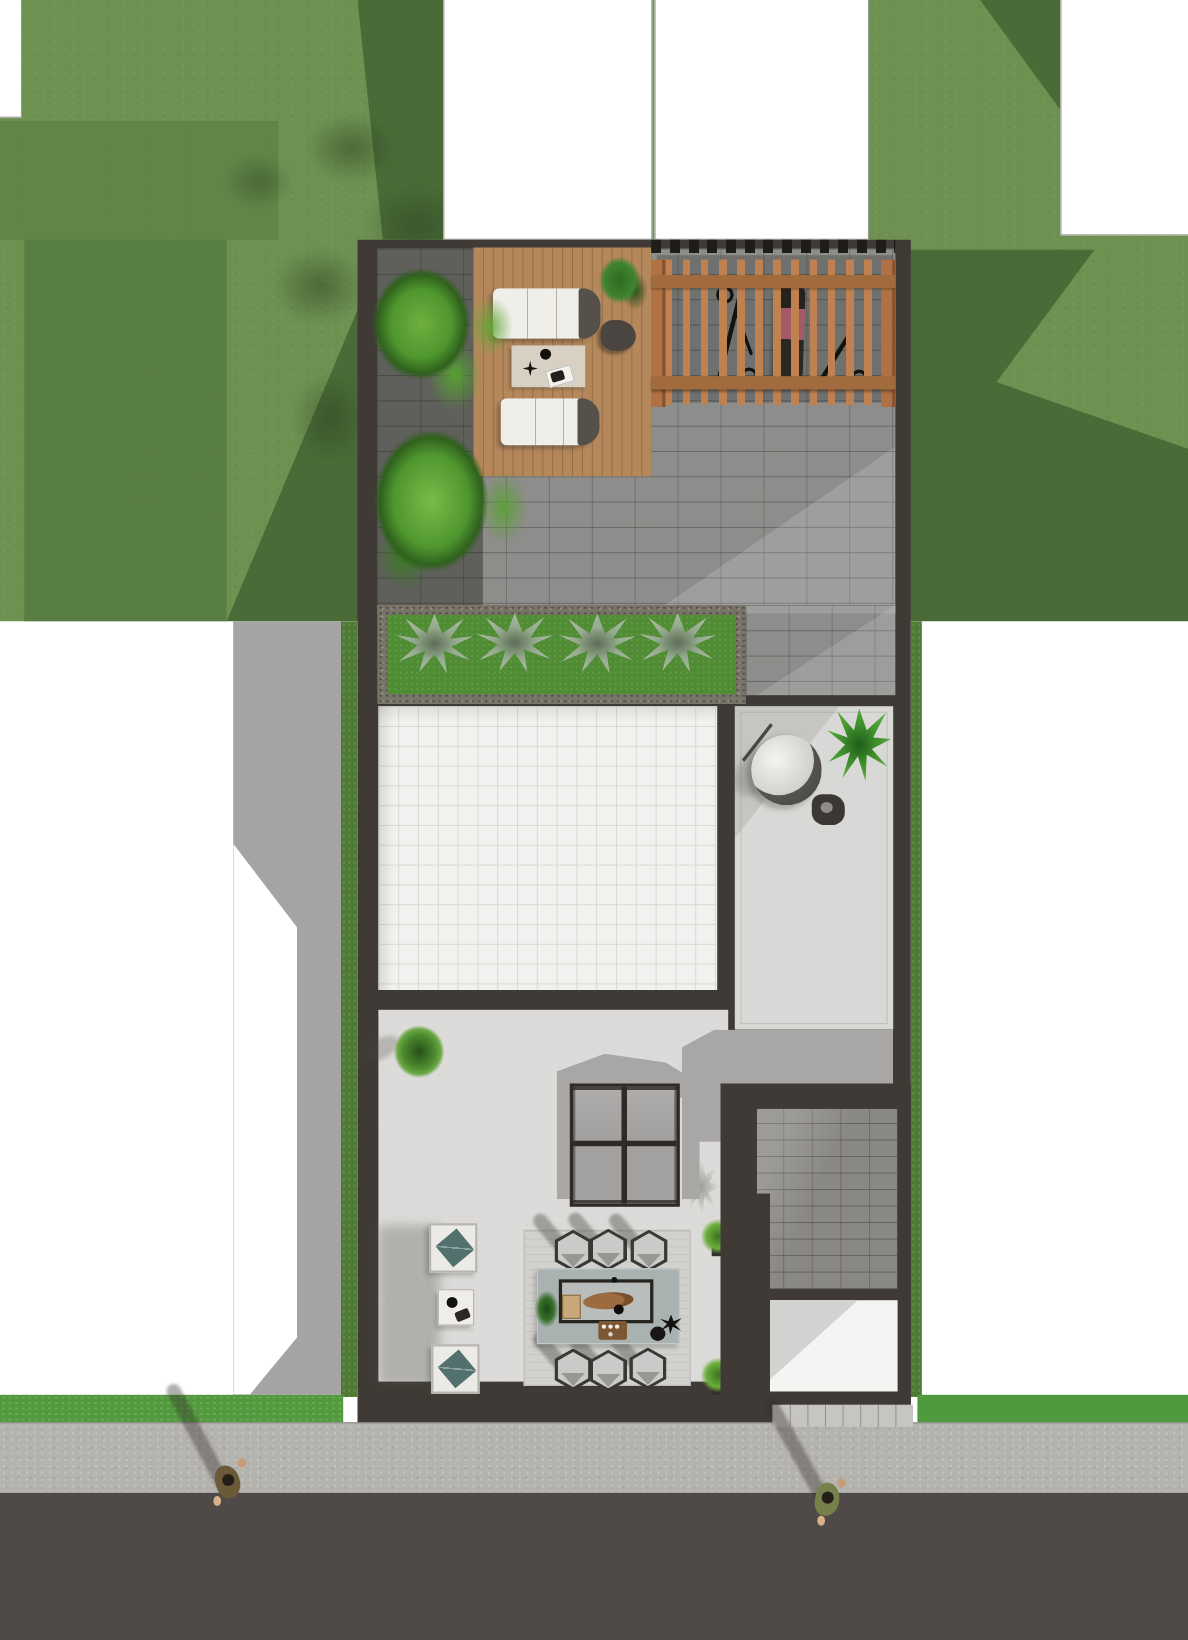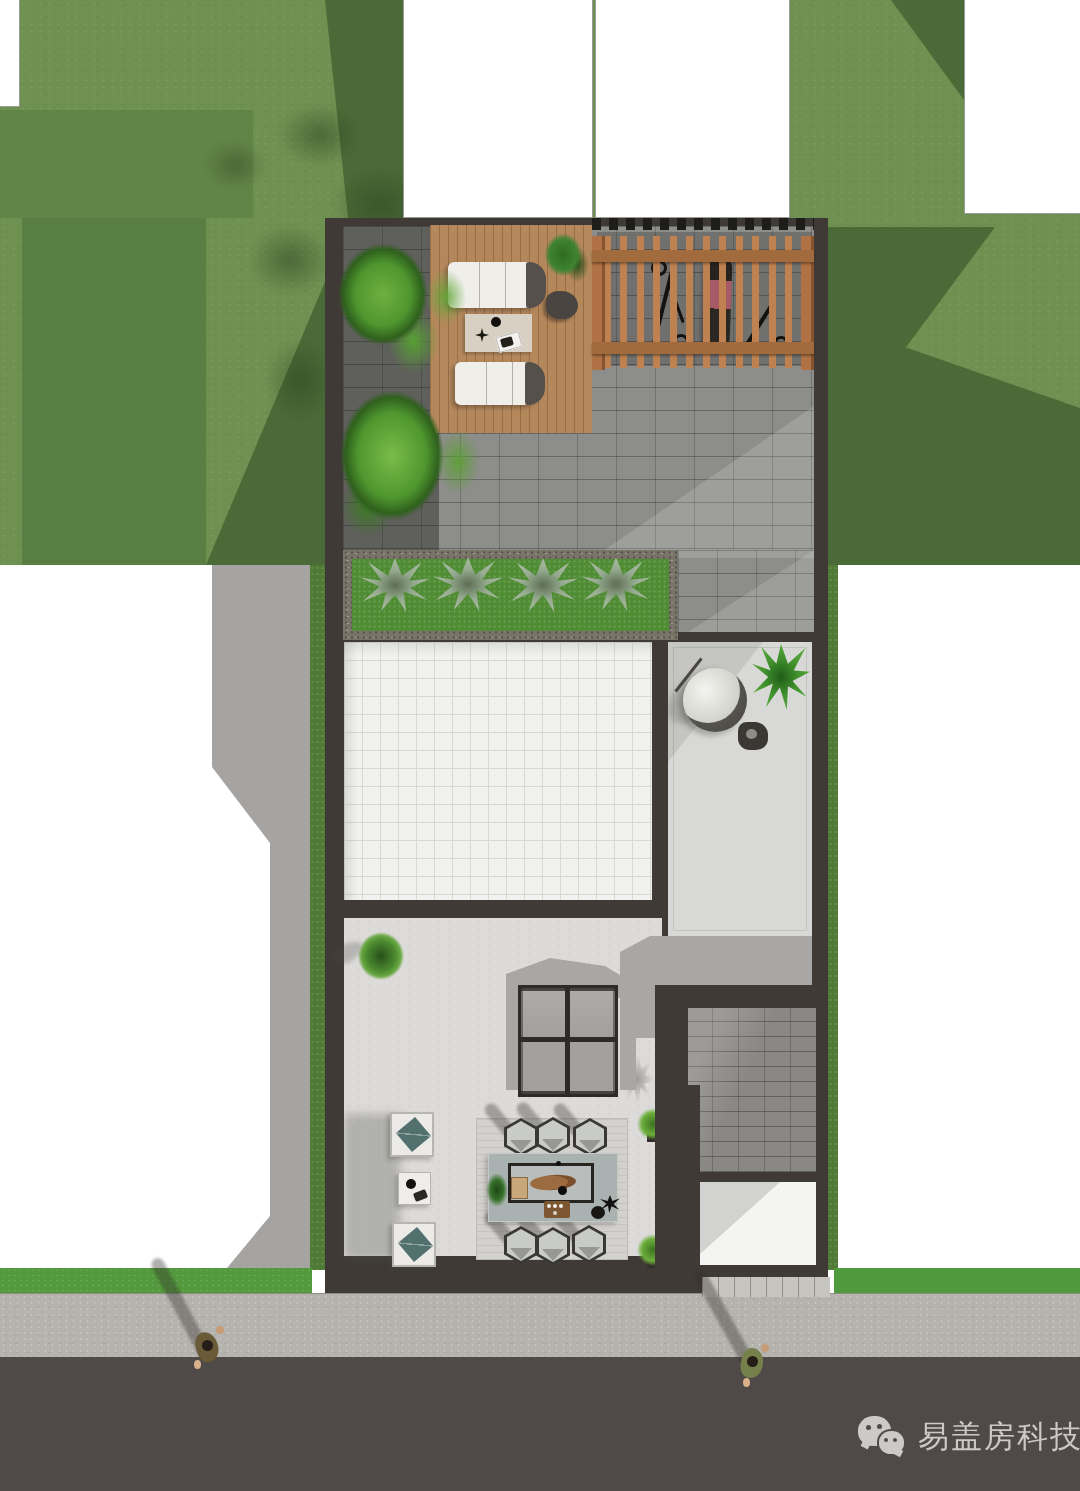--- a/index.html
+++ b/index.html
@@ -421,21 +421,14 @@
     <div class="foot"></div>
   </div>
   <div class="pshadow pshadow2"></div>
   <div class="person person2">
     <div class="torso"></div>
     <div class="head"></div>
     <div class="arm"></div>
     <div class="foot"></div>
   </div>
 
-  <div class="watermark">
-    <div class="wm-icon">
-      <div class="wm-bubble-big"></div>
-      <div class="wm-bubble-small"></div>
-    </div>
-    <div class="wm-text">易盖房科技</div>
-  </div>
 
 </div>
 
 </body></html>

